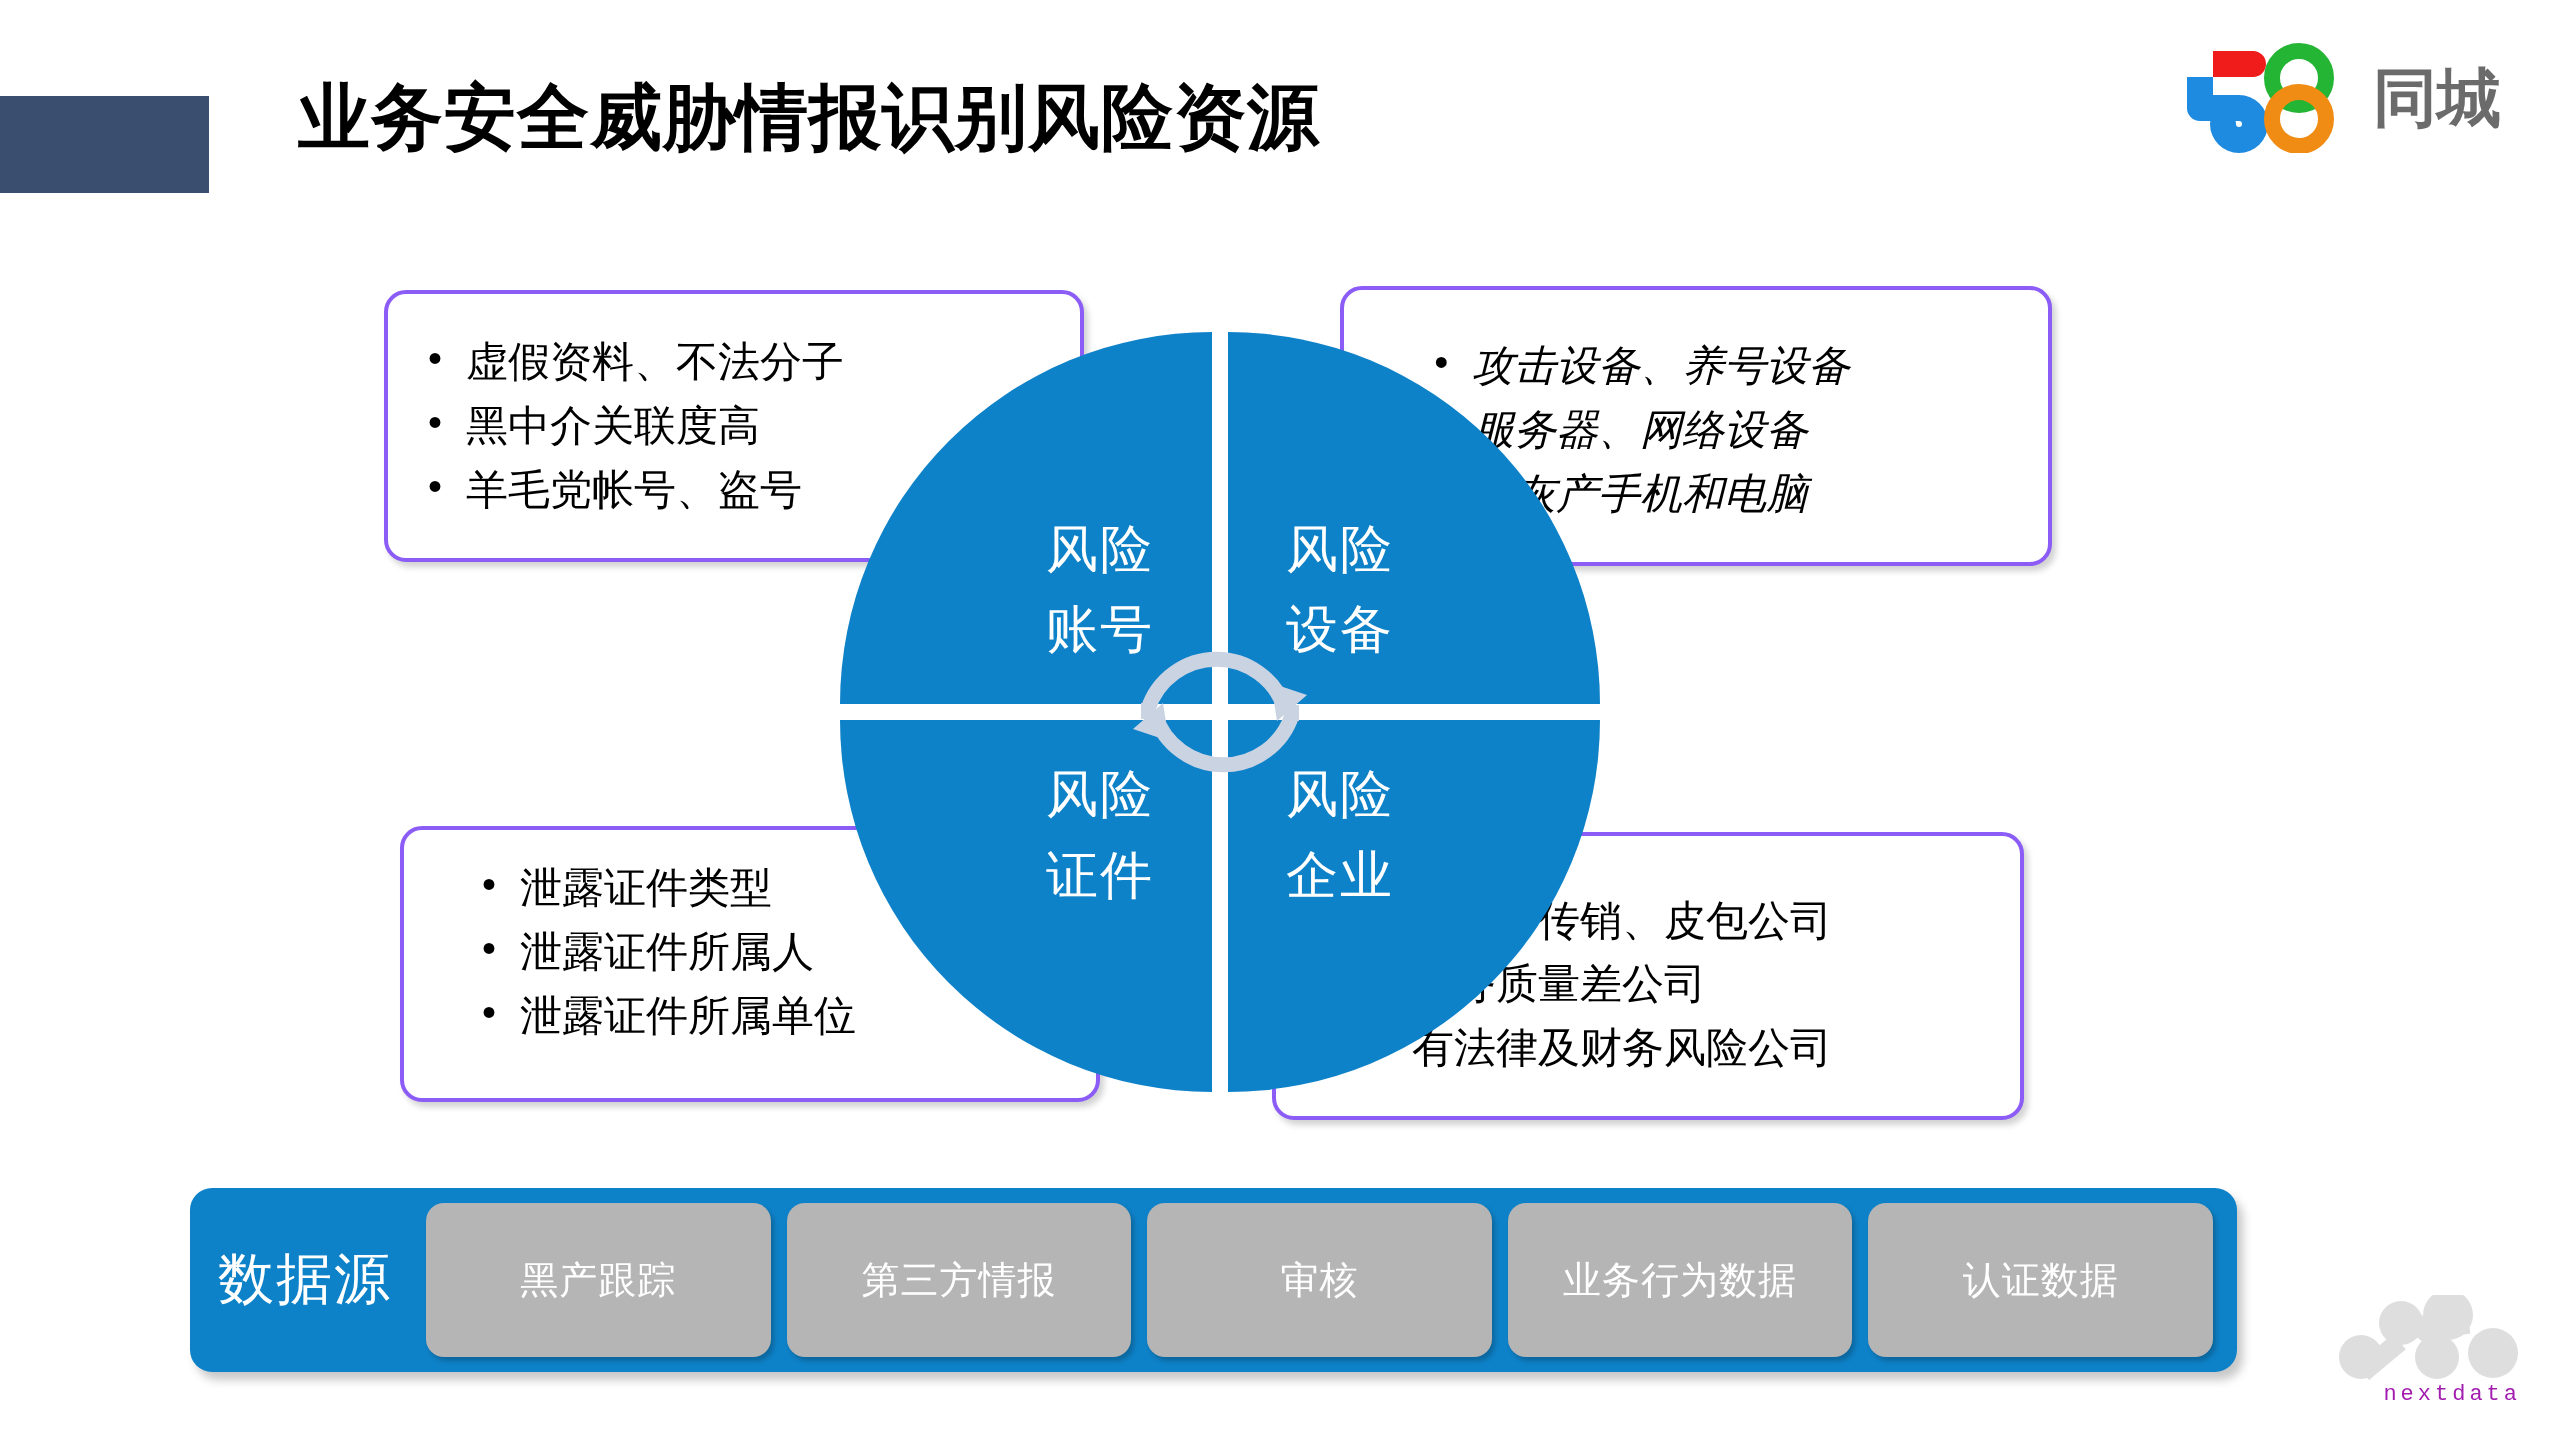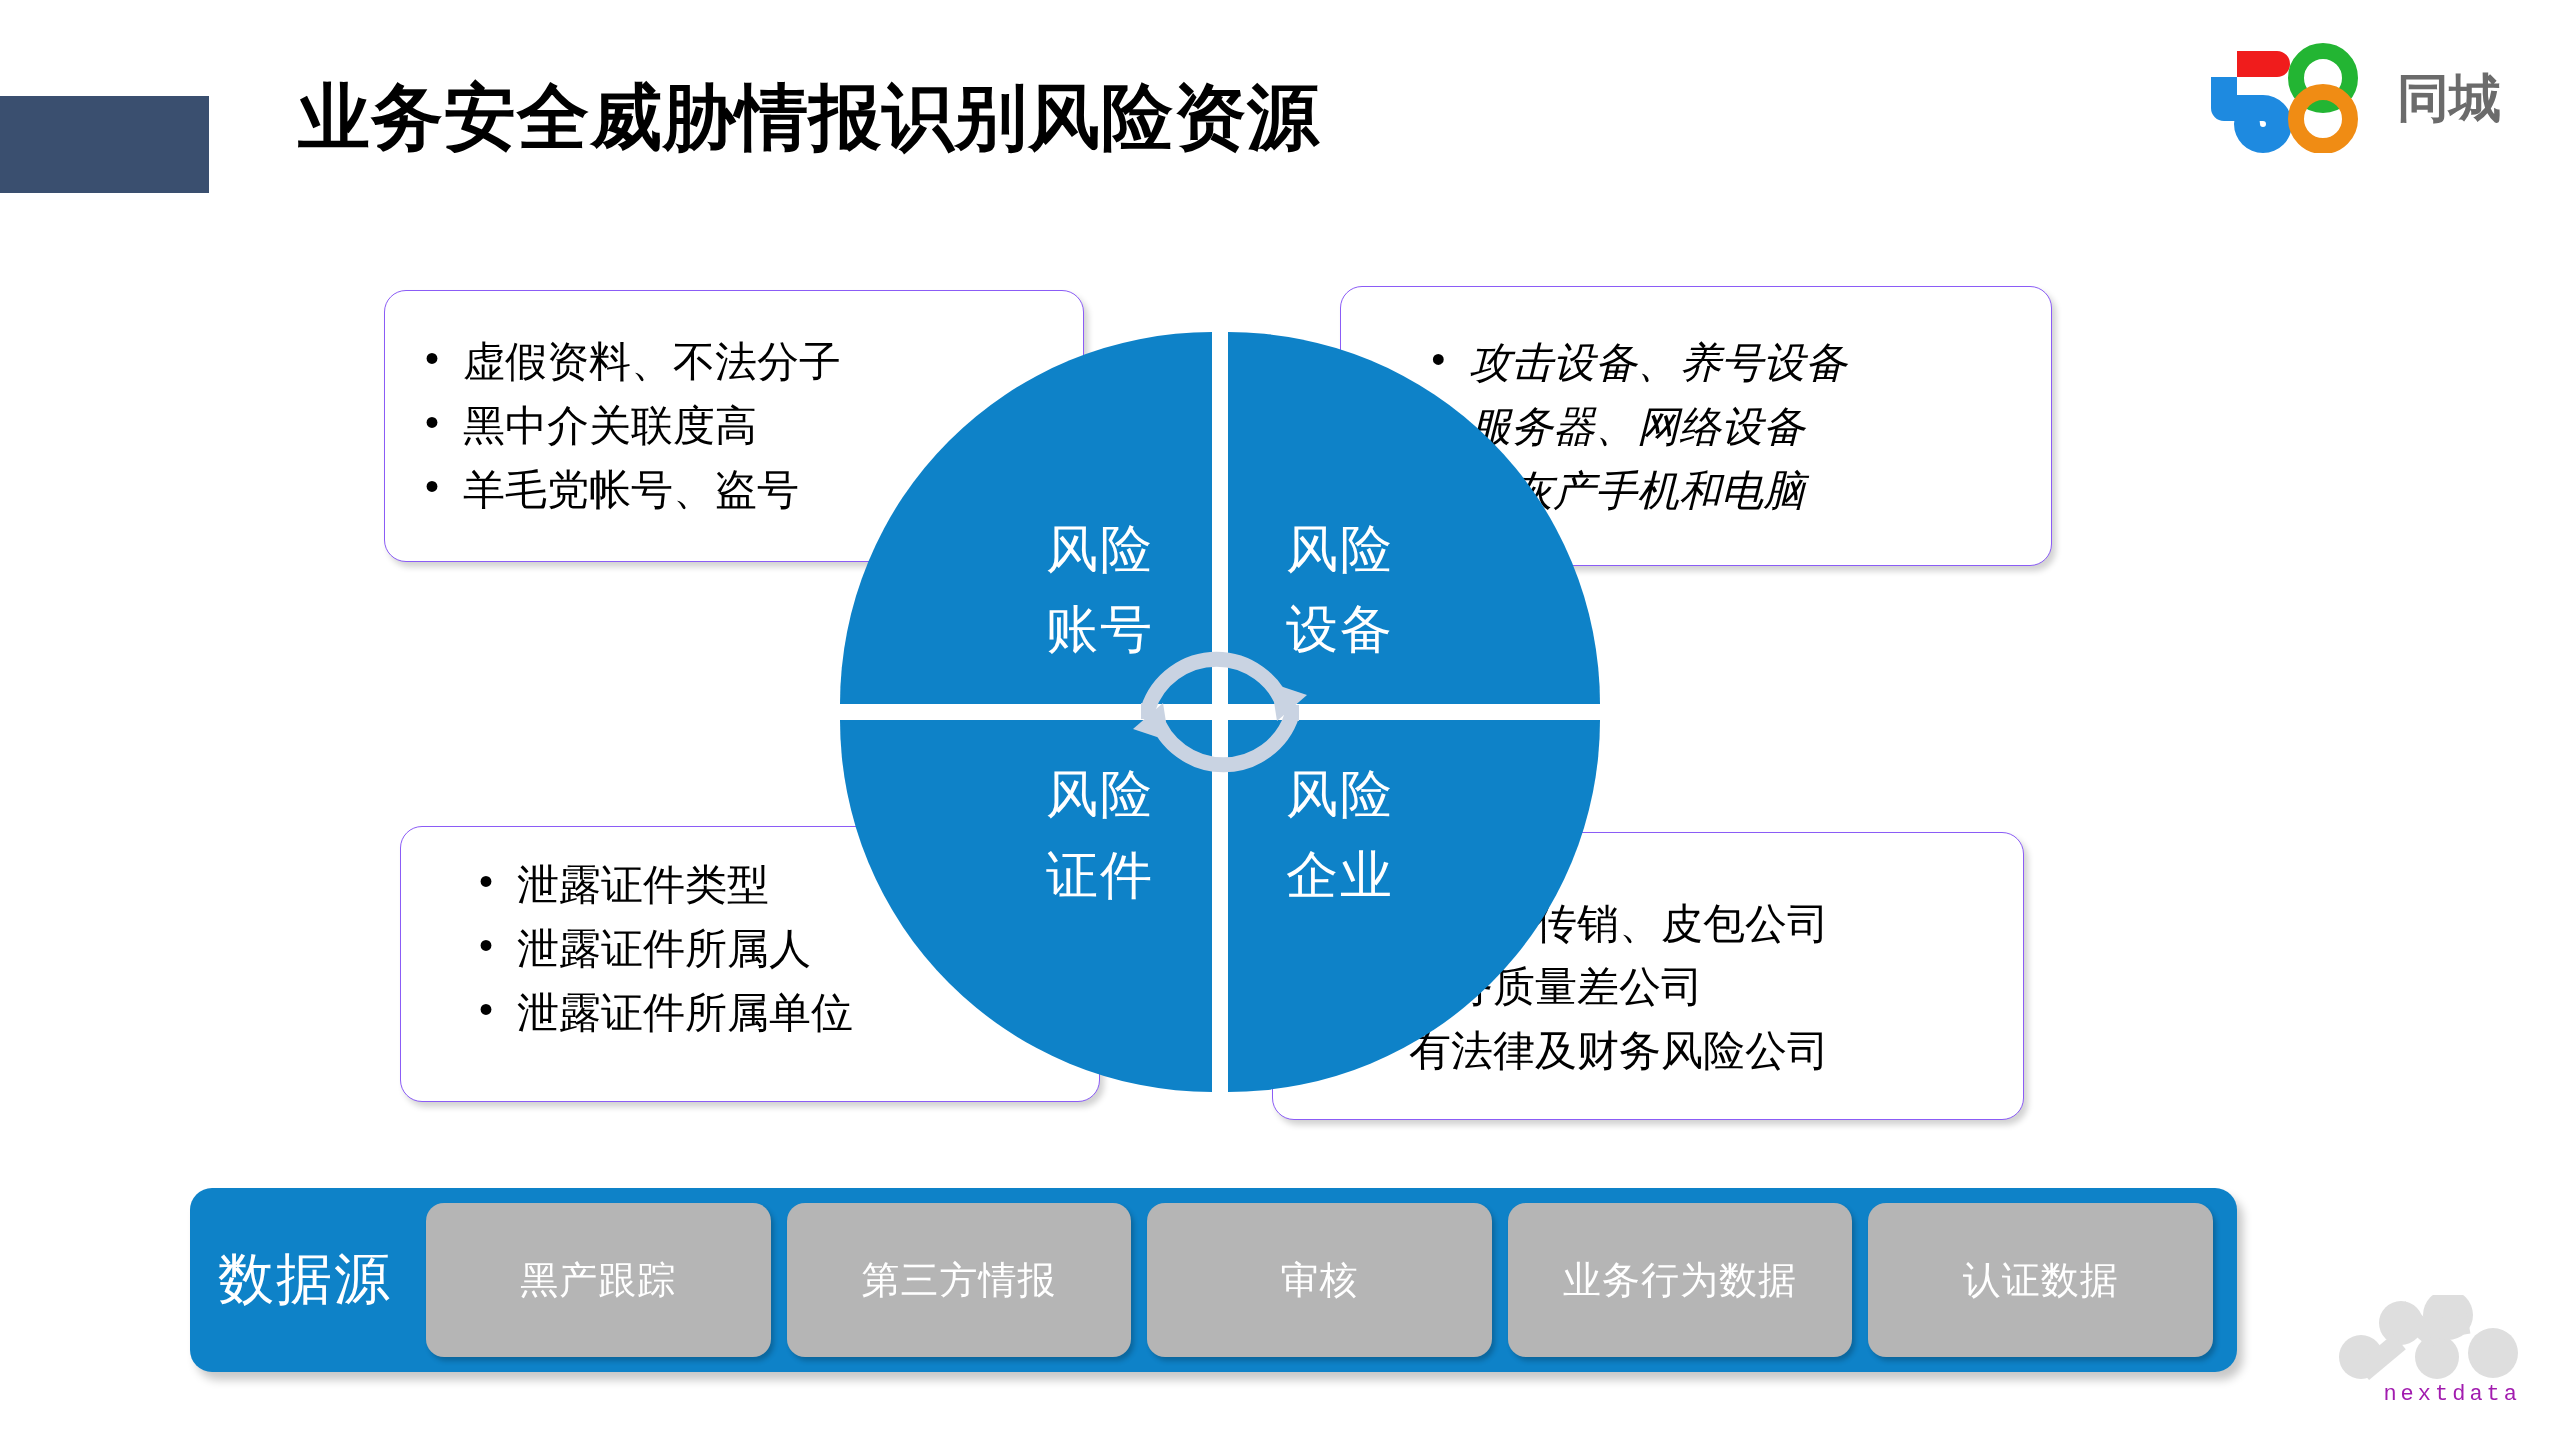--- a/index.html
+++ b/index.html
@@ -42,21 +42,21 @@
     position: absolute;
     right: 58px;
     top: 42px;
     height: 112px;
     display: flex;
     align-items: center;
     gap: 14px;
   }
   #brand-logo-mark { display: block; }
   #brand-logo-text {
-    font-size: 52px;
+    font-size: 64px;
     font-weight: bold;
     color: #6B6B6B;
     line-height: 1;
     letter-spacing: 0px;
   }
 
   
   #quadrant-circle {
     position: absolute;
     left: 840px;
@@ -95,21 +95,21 @@
     width: 190px;
     height: 190px;
     pointer-events: none;
   }
 
   
   .callout {
     position: absolute;
     box-sizing: border-box;
     background: #ffffff;
-    border: 1px solid #8b5cf6;
+    border: 4px solid #8b5cf6;
     border-radius: 22px;
     box-shadow: 4px 5px 6px rgba(0,0,0,0.18);
     padding: 26px 34px;
     display: flex;
     flex-direction: column;
     justify-content: center;
   }
   .callout ul {
     list-style: none;
     margin: 0;

